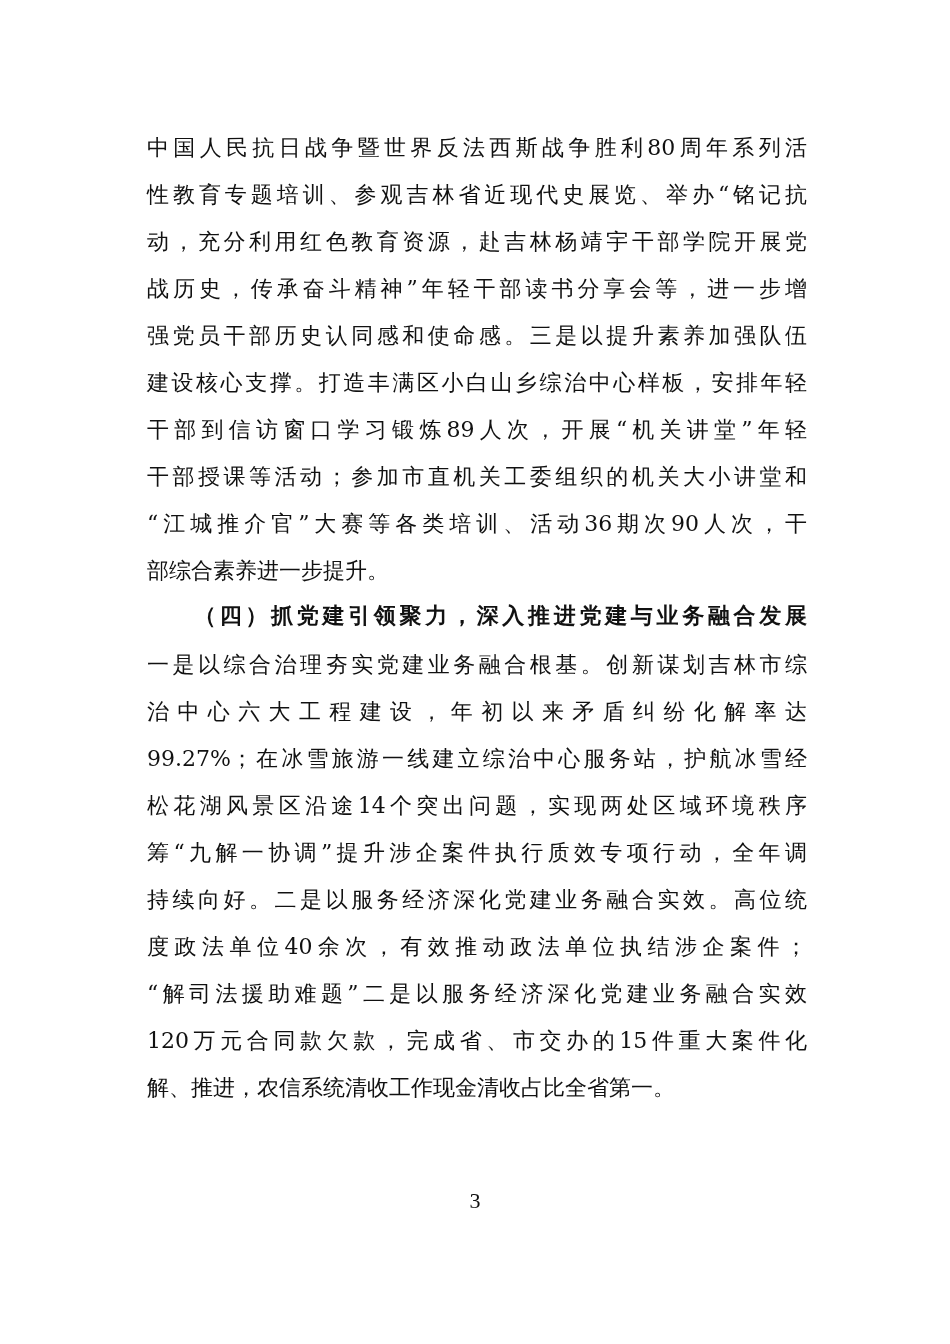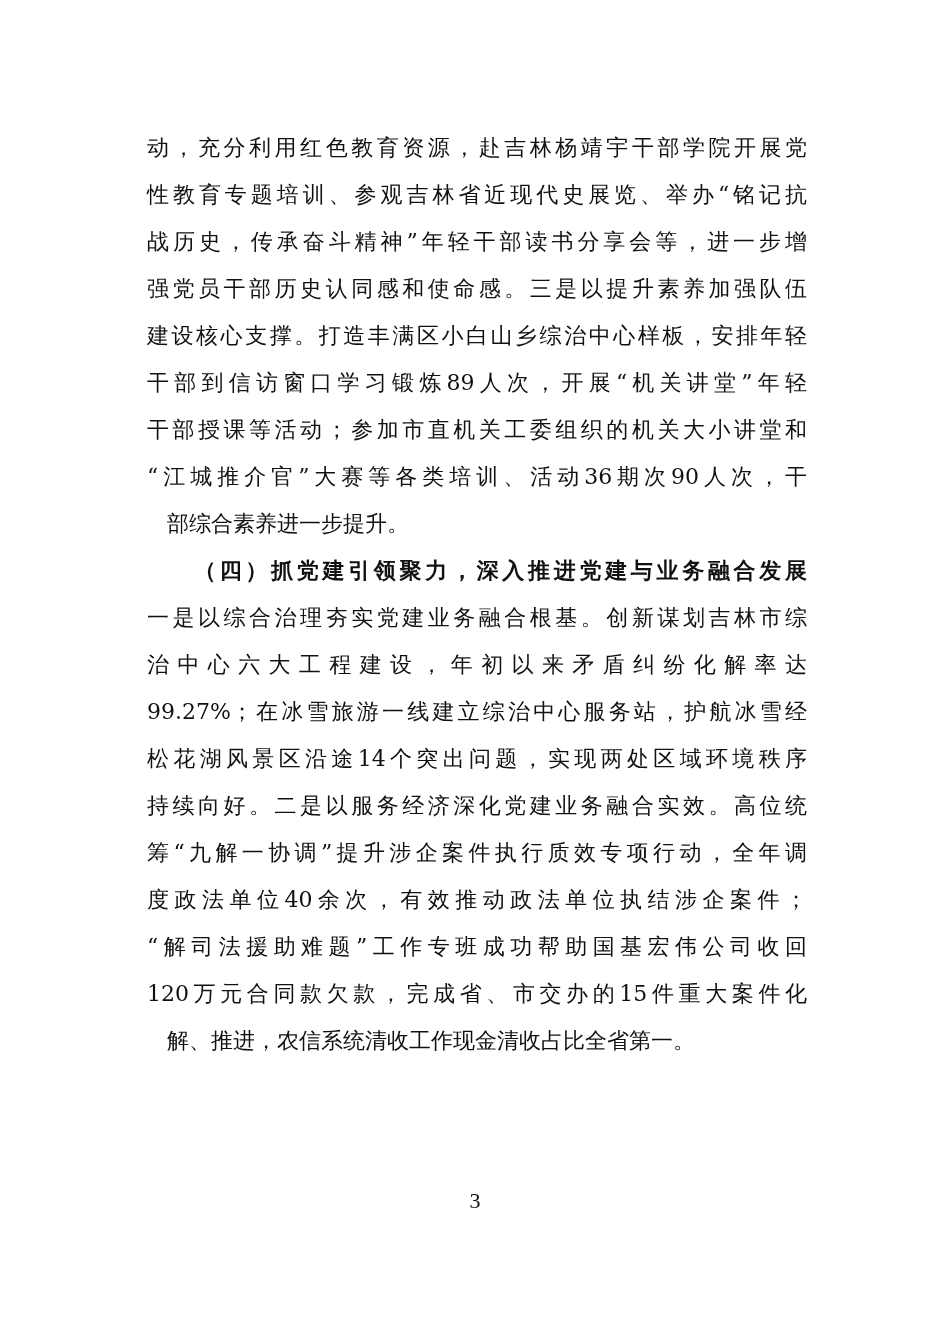--- a/index.html
+++ b/index.html
@@ -33,69 +33,70 @@
       line-height: 47px;
       font-size: 22px;
       white-space: nowrap;
       text-align: justify;
       text-align-last: justify;
       letter-spacing: 0;
       display: block;
     }
     .line.last {
       text-align-last: left;
-      margin-left: 20px;
     }
     .line.heading {
       font-weight: bold;
       padding-left: 47px;
+      font-family: Liberation Mono, monospace;
     }
     .page-number {
       position: absolute;
       left: 0;
       width: 950px;
       top: 1186px;
       text-align: center;
       font-family: "Liberation Serif", "DejaVu Serif", serif;
       font-size: 22px;
       line-height: 30px;
       color: #111111;
     }
   </style>
 </head>
 <body>
 
 <div class="page">
   <div class="body-text">
 
     <div>
+      <span class="line">中国人民抗日战争暨世界反法西斯战争胜利80周年系列活</span>
+      <span class="line">性教育专题培训、参观吉林省近现代史展览、举办“铭记抗</span>
       <span class="line">动，充分利用红色教育资源，赴吉林杨靖宇干部学院开展党</span>
-      <span class="line">性教育专题培训、参观吉林省近现代史展览、举办“铭记抗</span>
       <span class="line">战历史，传承奋斗精神”年轻干部读书分享会等，进一步增</span>
       <span class="line">强党员干部历史认同感和使命感。三是以提升素养加强队伍</span>
       <span class="line">建设核心支撑。打造丰满区小白山乡综治中心样板，安排年轻</span>
       <span class="line">干部到信访窗口学习锻炼89人次，开展“机关讲堂”年轻</span>
       <span class="line">干部授课等活动；参加市直机关工委组织的机关大小讲堂和</span>
       <span class="line">“江城推介官”大赛等各类培训、活动36期次90人次，干</span>
       <span class="line last">部综合素养进一步提升。</span>
     </div>
 
     <div>
       <span class="line heading">（四）抓党建引领聚力，深入推进党建与业务融合发展</span>
     </div>
 
     <div>
       <span class="line">一是以综合治理夯实党建业务融合根基。创新谋划吉林市综</span>
       <span class="line">治中心六大工程建设，年初以来矛盾纠纷化解率达</span>
       <span class="line">99.27%；在冰雪旅游一线建立综治中心服务站，护航冰雪经</span>
       <span class="line">松花湖风景区沿途14个突出问题，实现两处区域环境秩序</span>
+      <span class="line">筹“九解一协调”提升涉企案件执行质效专项行动，全年调</span>
       <span class="line">持续向好。二是以服务经济深化党建业务融合实效。高位统</span>
-      <span class="line">筹“九解一协调”提升涉企案件执行质效专项行动，全年调</span>
       <span class="line">度政法单位40余次，有效推动政法单位执结涉企案件；</span>
-      <span class="line">“解司法援助难题”工作专班成功帮助国基宏伟公司收回</span>
+      <span class="line">“解司法援助难题”二是以服务经济深化党建业务融合实效</span>
       <span class="line">120万元合同款欠款，完成省、市交办的15件重大案件化</span>
       <span class="line last">解、推进，农信系统清收工作现金清收占比全省第一。</span>
     </div>
 
   </div>
 
   <div class="page-number">3</div>
 </div>
 
 </body></html>

